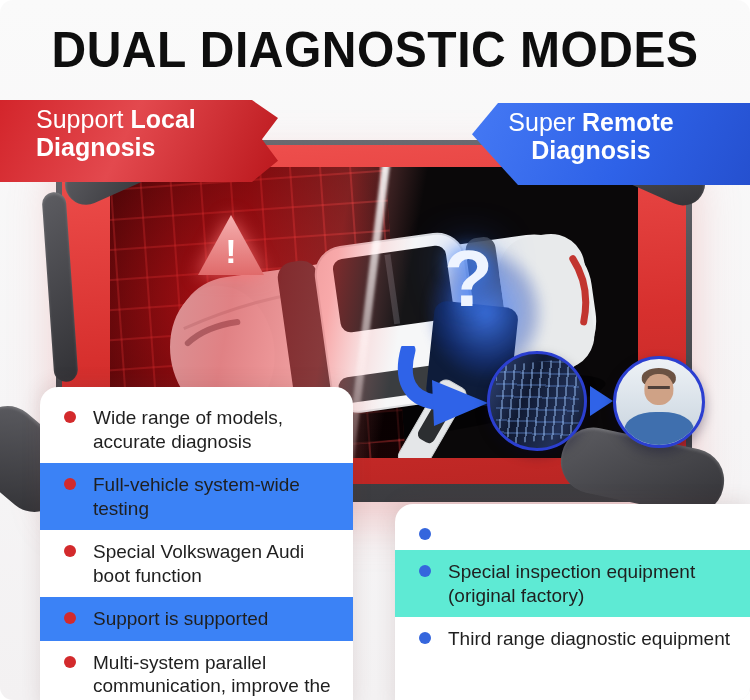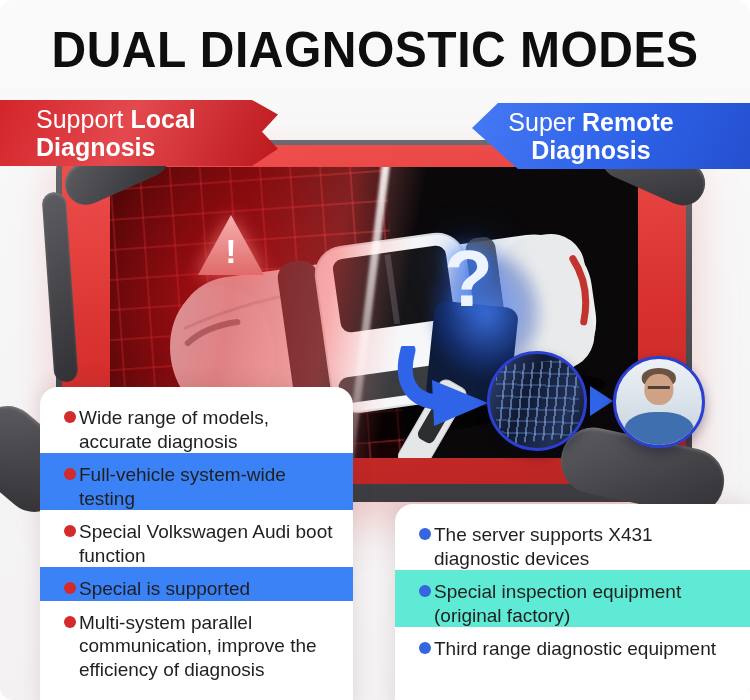--- a/index.html
+++ b/index.html
@@ -7,21 +7,21 @@
   body { font-family:"Liberation Sans", sans-serif; }
   .page { position:relative; width:750px; height:700px; overflow:hidden;
           background:linear-gradient(180deg,#fafafa 0%, #f6f5f6 60%, #f3f1f2 100%);border-radius:13px; }
 
   
   .title { position:absolute; top:22px; left:0; right:0; text-align:center;
            font-size:48px; font-weight:bold; letter-spacing:0.5px; color:#0e0e0e;
            transform:scaleY(1.04); }
 
   
-  .banner { position:absolute; height:66px; color:#fff; font-size:25px; line-height:28px;
+  .banner { position:absolute; height:82px; color:#fff; font-size:25px; line-height:28px;
             z-index:5; }
   .banner .bold { font-weight:bold; }
   .banner-left { left:0; top:100px; width:278px; padding:5px 0 0 36px;
     background:linear-gradient(115deg,#d3252b 0%, #e3494e 45%, #bb181d 100%);
     clip-path:polygon(0 0, calc(100% - 26px) 0, 100% 22%, calc(100% - 16px) 48%, 100% 74%, calc(100% - 26px) 100%, 0 100%); }
   .banner-right { right:0; top:103px; width:278px; padding:5px 40px 0 0; text-align:center;
     background:linear-gradient(115deg,#4579f4 0%, #2e62e8 55%, #2550cf 100%);
     clip-path:polygon(26px 0, 100% 0, 100% 100%, 46px 100%, 0 38%); }
 
   
@@ -99,21 +99,21 @@
     transform:translateX(-50%); border-top:3px solid #50413a; }
   .p-body { position:absolute; left:50%; bottom:-6%; width:80%; height:44%;
     transform:translateX(-50%); background:#3f6fae; border-radius:45% 45% 0 0; }
 
   
   .card { position:absolute; background:#fff; z-index:4;
     box-shadow:0 -2px 20px rgba(100,60,60,.14); }
   .card-left  { left:40px;  top:387px; width:313px; height:330px; border-radius:18px; }
   .card-right { left:395px; top:504px; width:355px; height:210px; border-radius:18px 0 0 0; }
   .card ul { list-style:none; padding:9px 0; }
-  .card li { display:flex; gap:3px; padding:10px 14px 0 24px;
+  .card li { display:flex; gap:17px; padding:10px 14px 10px 24px;
     font-size:19px; line-height:1.24; color:#1f1f1f; }
   .card-left  li.alt { background:#3b82f6; }
   .card-right li.alt { background:#5eead4; }
   .dot { flex:0 0 auto; width:12px; height:12px; border-radius:50%; margin-top:5px; }
   .card-left  .dot { background:#d32a2c; }
   .card-right .dot { background:#3566dd; }
 </style>
 </head>
 <body>
 
@@ -210,34 +210,33 @@
       <li class="alt">
         <span class="dot"></span>
         <span>Full-vehicle system-wide testing</span>
         </li>
       <li>
         <span class="dot"></span>
         <span>Special Volkswagen Audi boot function</span>
         </li>
       <li class="alt">
         <span class="dot"></span>
-        <span>Special is supported</span>
+        <span>Support is supported</span>
         </li>
       <li>
         <span class="dot"></span>
         <span>Multi-system parallel communication, improve the efficiency of diagnosis</span>
         </li>
     </ul>
   </div>
 
   <div class="card card-right">
     <ul>
       <li>
         <span class="dot"></span>
-        <span>The server supports X431 diagnostic devices</span>
         </li>
       <li class="alt">
         <span class="dot"></span>
         <span>Special inspection equipment (original factory)</span>
         </li>
       <li>
         <span class="dot"></span>
         <span>Third range diagnostic equipment</span>
         </li>
     </ul>

